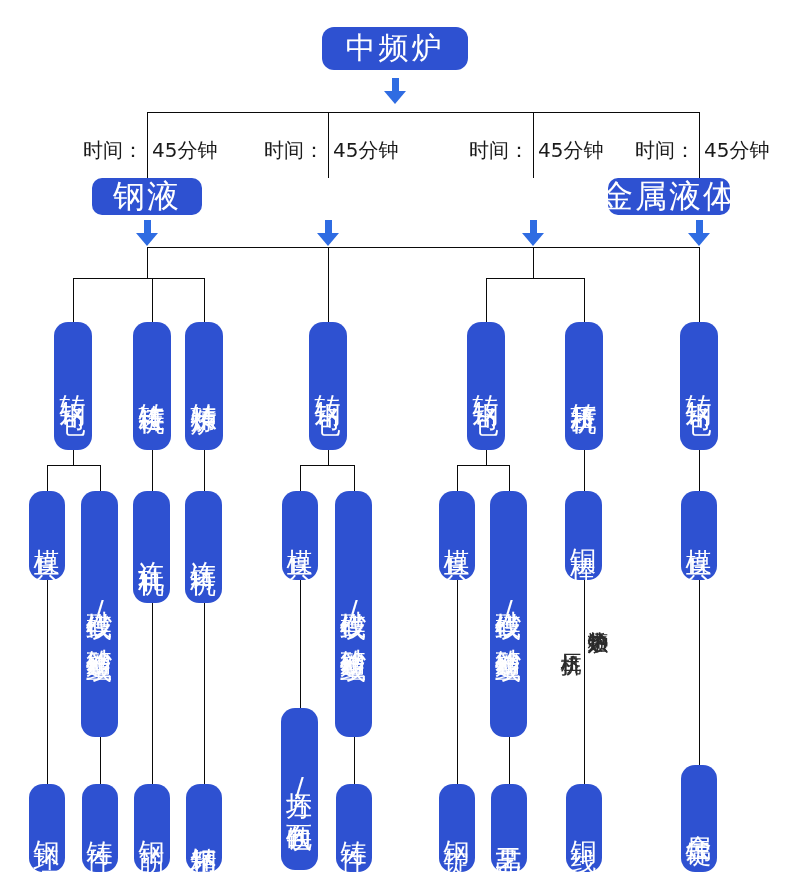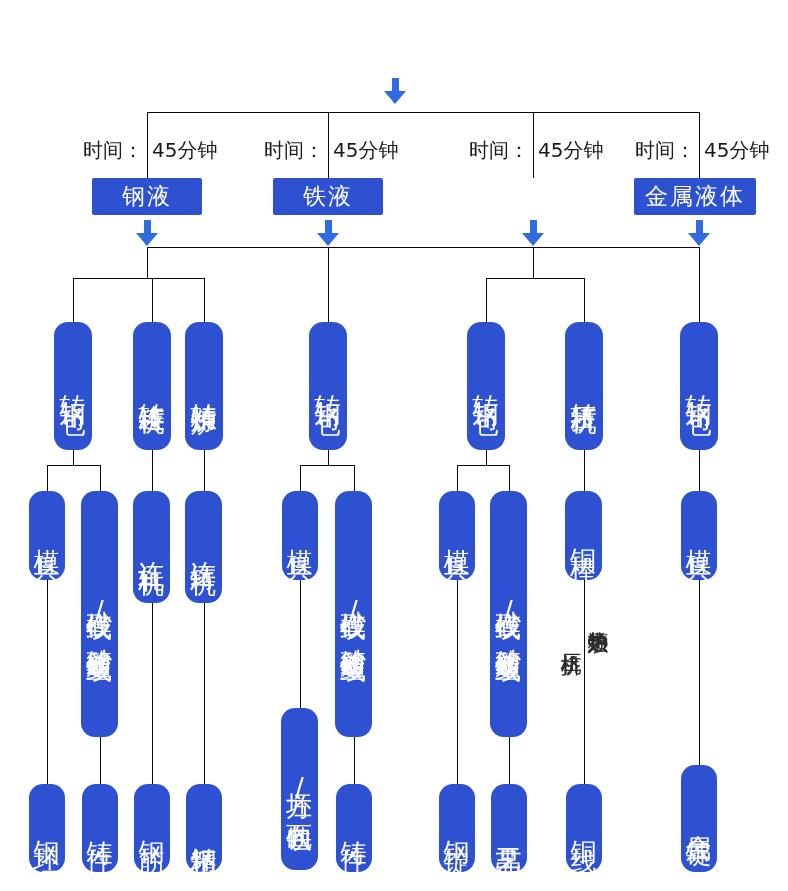--- a/index.html
+++ b/index.html
@@ -9,22 +9,22 @@
     --ink:#1a1a1a;
   }
   html,body{margin:0;padding:0;background:#ffffff;}
   body{font-family:"DejaVu Sans","Liberation Sans",sans-serif;}
   .canvas{position:relative;width:788px;height:891px;background:#ffffff;overflow:hidden;}
 
   .vline{position:absolute;width:1px;background:var(--line);}
   .hline{position:absolute;height:1px;background:var(--line);}
 
   .hpill{position:absolute;background:var(--blue);color:#fff;display:flex;
-         align-items:center;justify-content:center;border-radius:2px;
-         font-size:23px;letter-spacing:2px;white-space:nowrap;}
+         align-items:center;justify-content:center;border-radius:10px;
+         font-size:32px;letter-spacing:2px;white-space:nowrap;}
   .root{border-radius:12px;font-size:30px;letter-spacing:3px;}
 
   .vpill{position:absolute;background:var(--blue);color:#fff;display:flex;
          align-items:center;justify-content:center;border-radius:14px;}
   .vpill span{writing-mode:vertical-rl;text-orientation:upright;
          font-size:26px;line-height:1;display:block;}
   .ls9 span{letter-spacing:9px;}
   .ls8 span{letter-spacing:8px;}
   .ls5 span{letter-spacing:5px;}
   .ls3 span{letter-spacing:3px;}
@@ -42,20 +42,21 @@
   .time .tr{position:absolute;left:5px;top:0;white-space:nowrap;}
 
   .vtext{position:absolute;writing-mode:vertical-rl;text-orientation:upright;
          color:#2b2b2b;font-size:21px;line-height:1;}
 </style>
 </head>
 <body>
 
 <div class="canvas">
 
+  <div class="hpill root" style="left:322px;top:27px;width:146px;height:43px;">中频炉</div>
 
   <div class="arrow" style="left:384px;top:78px;">
     <div class="stem"></div>
       <div class="head"></div>
   </div>
 
   <div class="hline" style="left:147px;top:112px;width:552px;"></div>
   <div class="vline" style="left:147px;top:112px;height:66px;"></div>
   <div class="vline" style="left:328px;top:112px;height:66px;"></div>
   <div class="vline" style="left:533px;top:112px;height:66px;"></div>
@@ -72,22 +73,21 @@
   <div class="time" style="left:533px;top:137px;">
     <span class="tl">时间：</span>
     <span class="tr">45分钟</span>
   </div>
   <div class="time" style="left:699px;top:137px;">
     <span class="tl">时间：</span>
     <span class="tr">45分钟</span>
   </div>
 
   <div class="hpill" style="left:92px;top:178px;width:110px;height:37px;">钢液</div>
-  <div class="hpill" style="left:273px;top:178px;width:110px;height:37px;">铁液</div>
-  <div class="hpill" style="left:634px;top:178px;width:122px;height:37px;">金属液体</div>
+  <div class="hpill" style="left:608px;top:178px;width:122px;height:37px;">金属液体</div>
 
   <div class="arrow" style="left:136px;top:220px;">
       <div class="stem"></div>
       <div class="head"></div>
     </div>
   <div class="arrow" style="left:317px;top:220px;">
       <div class="stem"></div>
       <div class="head"></div>
     </div>
   <div class="arrow" style="left:522px;top:220px;">

